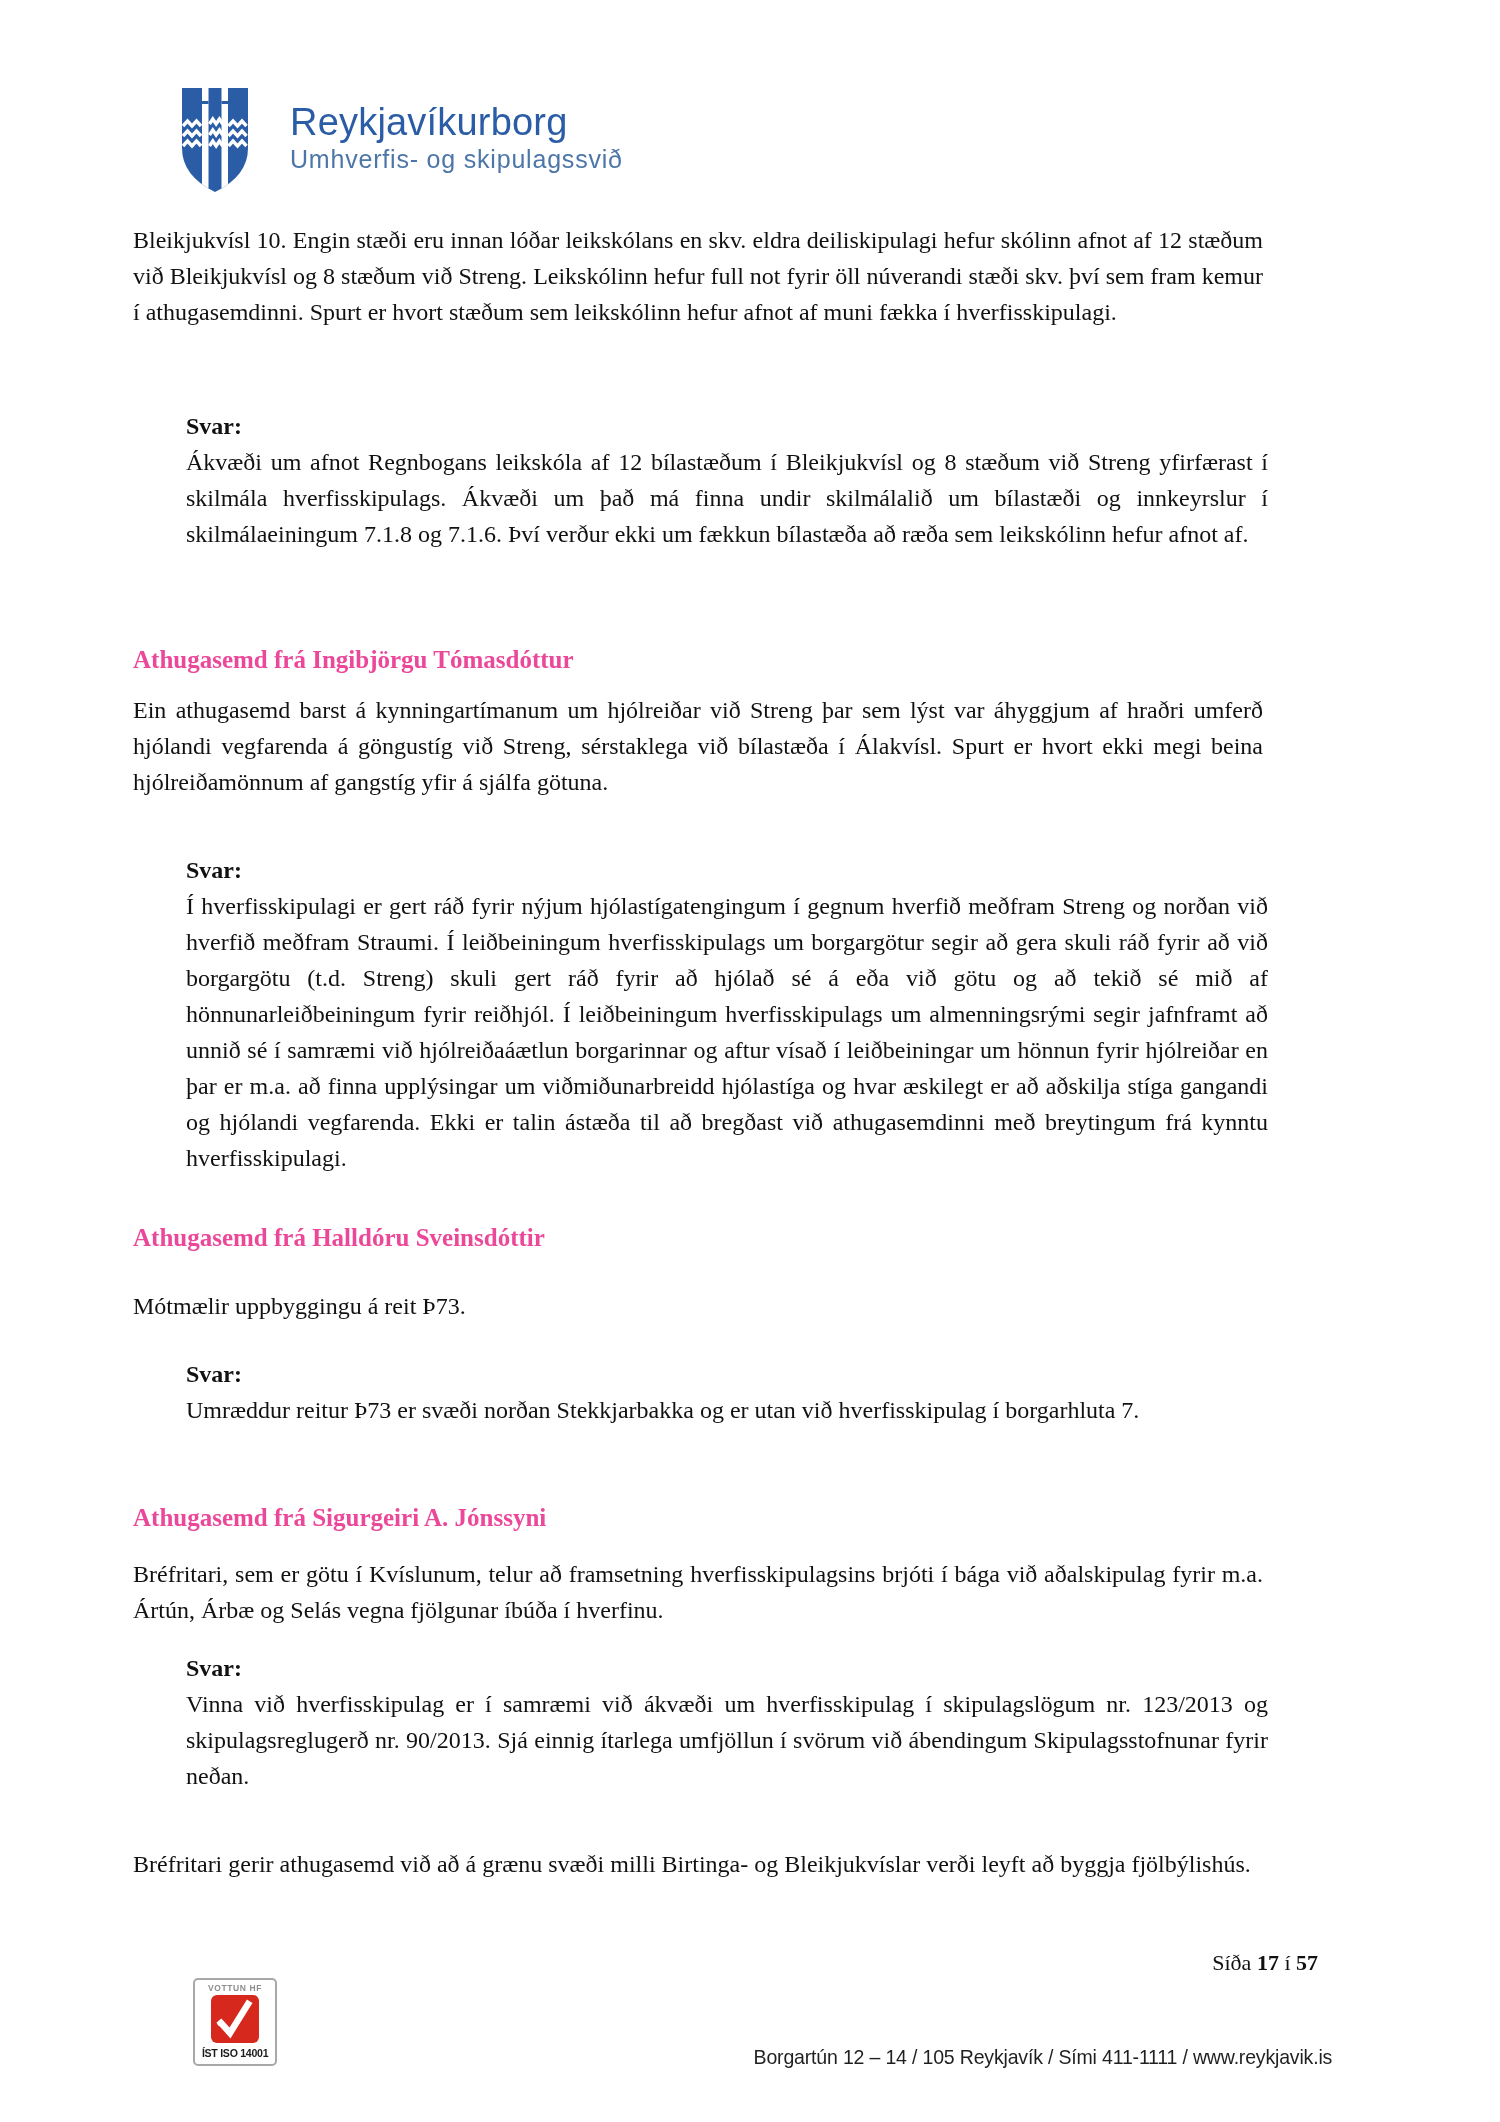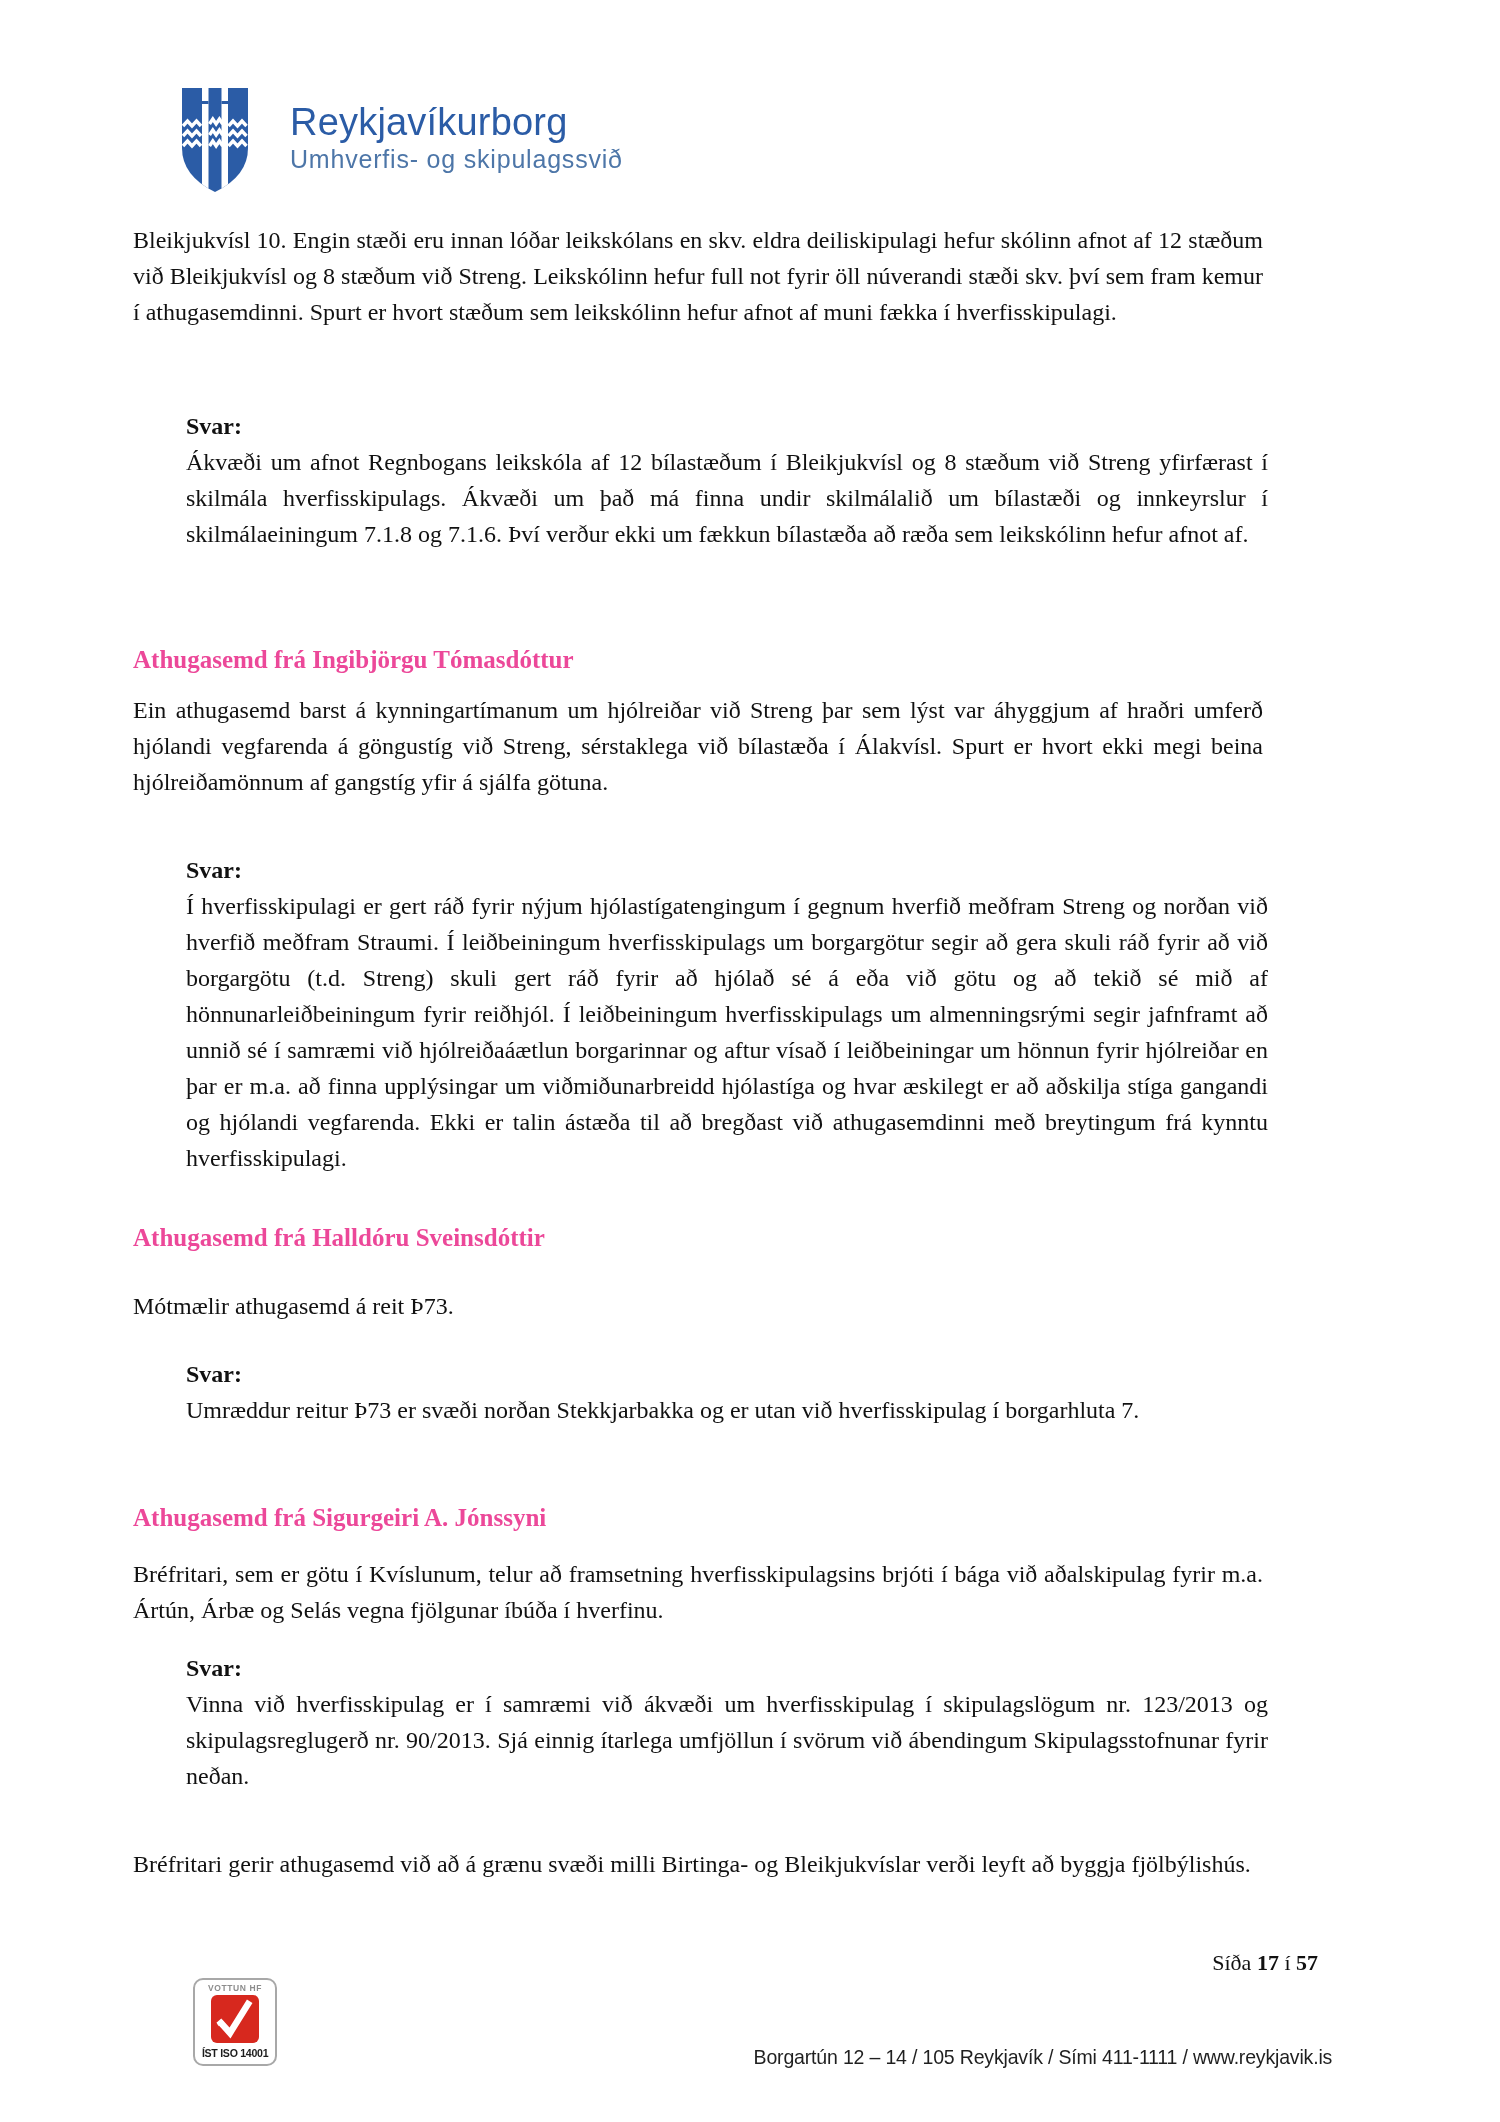--- a/index.html
+++ b/index.html
@@ -39,21 +39,21 @@
   
   .page-indicator {
     position: absolute; top: 1948px; right: 182px;
     font-size: 22px; line-height: 30px; color: #111;
   }
   .page-indicator b { font-weight: bold; }
 
   .iso-badge {
     position: absolute; top: 1978px; left: 193px;
     width: 84px; height: 88px;
-    border: 2px solid #a8a8a8; border-radius: 10px;
+    border: 2px solid #a8a8a8; border-radius: 5px;
     background: #fff;
     display: flex; flex-direction: column; align-items: center;
     padding-top: 3px;
   }
   .iso-top {
     font-family: "Liberation Sans", sans-serif;
     font-size: 8.5px; line-height: 10px; letter-spacing: 0.6px;
     color: #8d8d8d; font-weight: bold;
   }
   .iso-check-box { width: 48px; height: 48px; margin-top: 2px; }
@@ -123,21 +123,21 @@
 
   <div class="doc-block para" style="top:692px">Ein athugasemd barst á kynningartímanum um hjólreiðar við Streng þar sem lýst var áhyggjum af hraðri umferð hjólandi vegfarenda á göngustíg við Streng, sérstaklega við bílastæða í Álakvísl. Spurt er hvort ekki megi beina hjólreiðamönnum af gangstíg yfir á sjálfa götuna.</div>
 
   <div class="doc-block answer" style="top:852px">
     <div class="svar-label">Svar:</div>
     <div class="answer-text">Í hverfisskipulagi er gert ráð fyrir nýjum hjólastígatengingum í gegnum hverfið meðfram Streng og norðan við hverfið meðfram Straumi. Í leiðbeiningum hverfisskipulags um borgargötur segir að gera skuli ráð fyrir að við borgargötu (t.d. Streng) skuli gert ráð fyrir að hjólað sé á eða við götu og að tekið sé mið af hönnunarleiðbeiningum fyrir reiðhjól. Í leiðbeiningum hverfisskipulags um almenningsrými segir jafnframt að unnið sé í samræmi við hjólreiðaáætlun borgarinnar og aftur vísað í leiðbeiningar um hönnun fyrir hjólreiðar en þar er m.a. að finna upplýsingar um viðmiðunarbreidd hjólastíga og hvar æskilegt er að aðskilja stíga gangandi og hjólandi vegfarenda. Ekki er talin ástæða til að bregðast við athugasemdinni með breytingum frá kynntu hverfisskipulagi.</div>
   </div>
 
   <div class="doc-block heading" style="top:1220px">Athugasemd frá Halldóru Sveinsdóttir</div>
 
-  <div class="doc-block para" style="top:1288px">Mótmælir athugasemd á reit Þ73.</div>
+  <div class="doc-block para" style="top:1288px">Mótmælir uppbyggingu á reit Þ73.</div>
 
   <div class="doc-block answer" style="top:1356px">
     <div class="svar-label">Svar:</div>
     <div class="answer-text">Umræddur reitur Þ73 er svæði norðan Stekkjarbakka og er utan við hverfisskipulag í borgarhluta 7.</div>
   </div>
 
   <div class="doc-block heading" style="top:1500px">Athugasemd frá Sigurgeiri A. Jónssyni</div>
 
   <div class="doc-block para" style="top:1556px">Bréfritari, sem er götu í Kvíslunum, telur að framsetning hverfisskipulagsins brjóti í bága við aðalskipulag fyrir m.a. Ártún, Árbæ og Selás vegna fjölgunar íbúða í hverfinu.</div>
 

